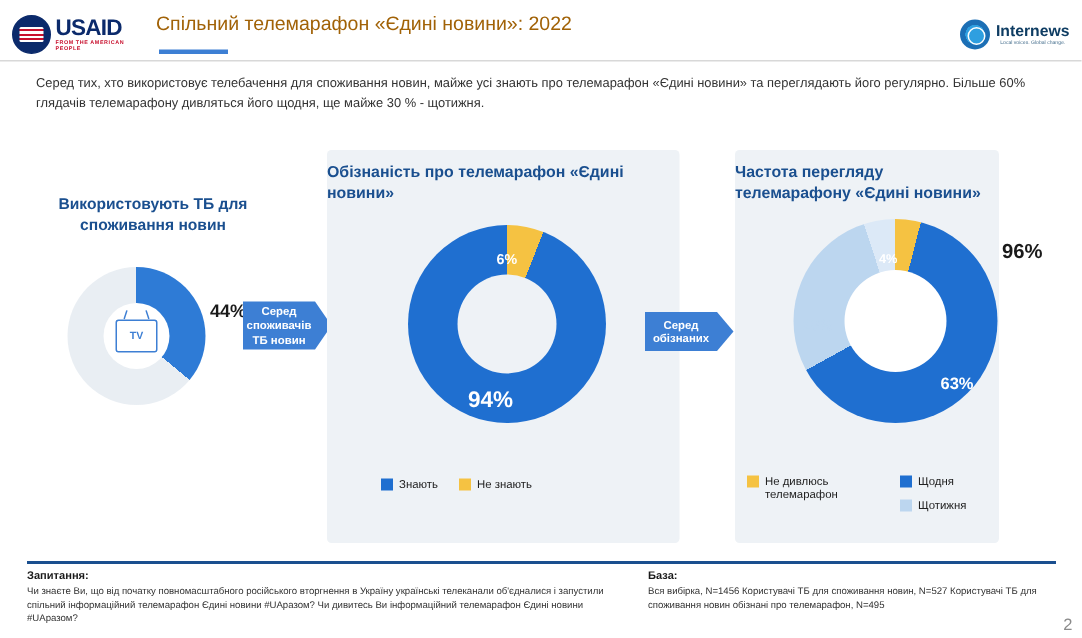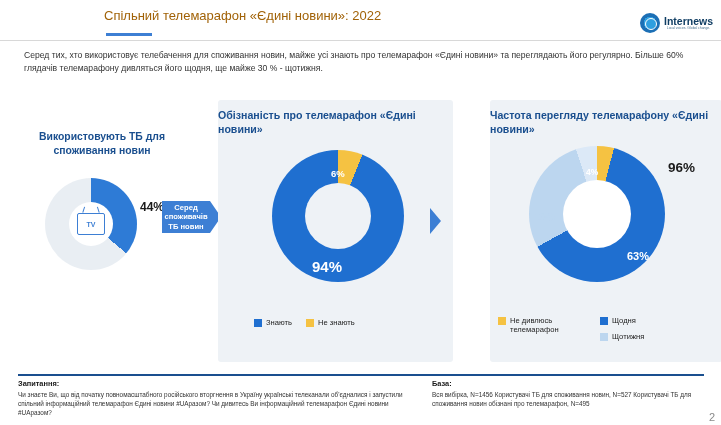--- a/index.html
+++ b/index.html
@@ -68,21 +68,21 @@
   .intro{
     position:absolute;left:24px;top:49px;width:676px;
     font-size:8.6px;line-height:1.55;color:#333333;
   }
 
   
   .panel{
     position:absolute;background:#eef2f6;border-radius:3px;
   }
   .panel-mid{left:218px;top:100px;width:235px;height:262px;}
-  .panel-right{left:490px;top:100px;width:232px;height:262px;}
+  .panel-right{left:490px;top:100px;width:176px;height:262px;}
 
   .panel-title{
     position:absolute;width:100%;top:8px;
     font-size:10.6px;font-weight:bold;color:#1a4f8f;line-height:1.35;
   }
 
   
   .left-title{
     position:absolute;left:22px;top:130px;width:160px;text-align:center;
     font-size:10.4px;font-weight:bold;color:#1a4f8f;line-height:1.35;
@@ -171,20 +171,27 @@
   .foot-left{position:absolute;left:18px;top:379px;width:400px;}
   .foot-right{position:absolute;left:432px;top:379px;width:262px;}
   .foot-h{font-size:7.4px;font-weight:bold;color:#1a1a1a;margin-bottom:2px;}
   .foot-l{font-size:6.4px;color:#333333;line-height:1.42;}
   .page-no{position:absolute;right:6px;bottom:2px;font-size:11px;color:#8a8a8a;}
 </style>
 </head>
 <body>
 
 <div class="header">
+  <div class="usaid-logo">
+    <div class="usaid-seal"></div>
+    <div class="usaid-word">
+      <span class="u1">USAID</span>
+      <span class="u2">FROM THE AMERICAN PEOPLE</span>
+    </div>
+  </div>
   <div class="title">Спільний телемарафон «Єдині новини»: 2022</div>
   <div class="title-underline"></div>
   <div class="internews">
     <div class="internews-mark"></div>
     <div class="internews-txt">
       <span class="i1">Internews</span>
       <span class="i2">Local voices. Global change.</span>
     </div>
   </div>
 </div>
@@ -219,20 +226,21 @@
     <span class="sw" style="background:#1f6fd0;"></span>
     <span class="legend-label">Знають</span>
   </div>
   <div class="legend-item">
     <span class="sw" style="background:#f5c242;"></span>
     <span class="legend-label">Не знають</span>
   </div>
 </div>
 
 <div class="arrow arrow2">
+  <div class="arrow-body">Серед обізнаних</div>
   <div class="arrow-head"></div>
 </div>
 
 <div class="panel panel-right">
   <div class="panel-title">Частота перегляду телемарафону «Єдині новини»</div>
 </div>
 <div class="donut-right" style="background:conic-gradient(#f5c242 0deg 14.4deg, #1f6fd0 14.4deg 241.2deg, #bcd6ef 241.2deg 342deg, #dce9f7 342deg 360deg);">
   <div class="hole"></div>
 </div>
 <div class="lbl-r-96">96%</div>

